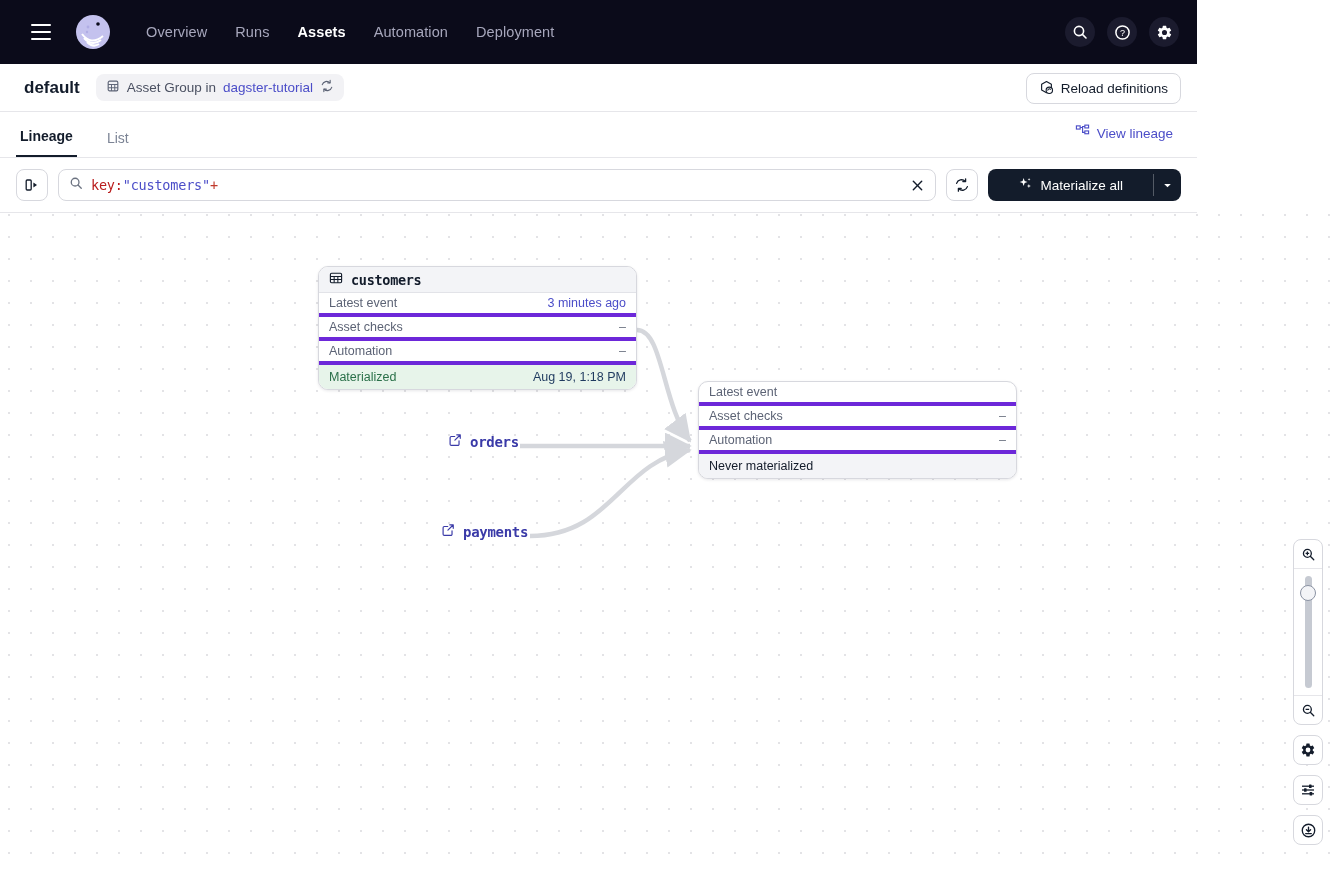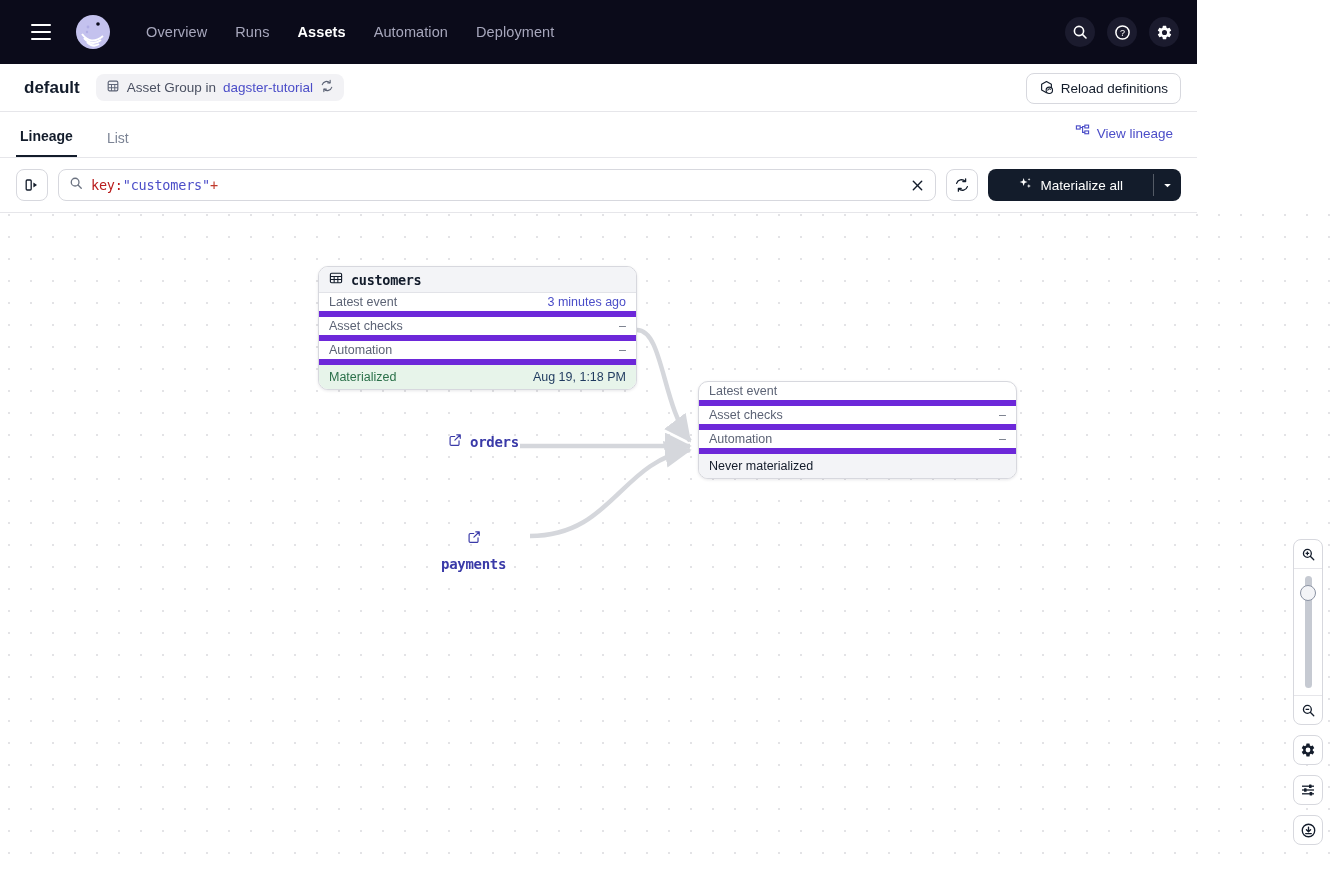--- a/index.html
+++ b/index.html
@@ -75,21 +75,21 @@
     background-size: 22px 22px; background-position: 20px 12px; overflow: hidden; }
   .edges { position: absolute; left: 0; top: 0; width: 1337px; height: 659px; }
 
   .node { position: absolute; background: #fff; border: 1px solid #D7D8DE; border-radius: 10px;
     box-shadow: 0 1px 3px rgba(16,22,38,.10); overflow: hidden; cursor: pointer; }
   .node-head { display: flex; align-items: center; gap: 8px; height: 26px; padding: 0 10px;
     background: #F3F4F7; border-bottom: 1px solid #E2E3E8; }
   .node-title { font-family: "DejaVu Sans Mono", monospace; font-size: 13.5px;
     font-weight: bold; color: #131C2B; letter-spacing: -.3px; }
   .node-row { display: flex; align-items: center; justify-content: space-between;
-    height: 24px; padding: 0 10px; border-bottom: 6px solid #6d28d9; font-size: 12.5px; }
+    height: 24px; padding: 0 10px; border-bottom: 4px solid #6d28d9; font-size: 12.5px; }
   .row-label { color: #5C6375; }
   .row-value { color: #131C2B; }
   .row-value.link { color: #4B4DC8; }
   .row-value.dash { color: #6B7280; }
   .node-row.green { background: #E7F4EA; border-bottom: none; }
   .node-row.green .row-label { color: #2A7049; }
   .node-row.green .row-value { color: #1F3A5F; }
   .node-row.footer { background: #F3F4F7; border-bottom: none; }
   .node-row.footer .row-label { color: #131C2B; }
 
@@ -328,21 +328,21 @@
     <div class="ext-asset" style="left:448px; top:219px;">
       <span>
         <svg width="14" height="14" viewBox="0 0 16 16">
             <path d="M12.6 8.9v3.9a1.4 1.4 0 0 1-1.4 1.4H3.8a1.4 1.4 0 0 1-1.4-1.4V5.4A1.4 1.4 0 0 1 3.8 4h3.9" stroke="#3A3AA8" stroke-width="1.35" fill="none" stroke-linecap="round"></path>
             <path d="M10 2.1h4v4M13.8 2.3 7.9 8.2" stroke="#3A3AA8" stroke-width="1.35" fill="none" stroke-linecap="round" stroke-linejoin="round"></path>
           </svg>
       </span>
       <span class="ext-label">orders</span>
     </div>
 
-    <div class="ext-asset" style="left:441px; top:316px;flex-direction:column;">
+    <div class="ext-asset" style="left:441px; top:309px;">
       <span>
         <svg width="14" height="14" viewBox="0 0 16 16">
             <path d="M12.6 8.9v3.9a1.4 1.4 0 0 1-1.4 1.4H3.8a1.4 1.4 0 0 1-1.4-1.4V5.4A1.4 1.4 0 0 1 3.8 4h3.9" stroke="#3A3AA8" stroke-width="1.35" fill="none" stroke-linecap="round"></path>
             <path d="M10 2.1h4v4M13.8 2.3 7.9 8.2" stroke="#3A3AA8" stroke-width="1.35" fill="none" stroke-linecap="round" stroke-linejoin="round"></path>
           </svg>
       </span>
       <span class="ext-label">payments</span>
     </div>
 
     <div class="zoomstack">

